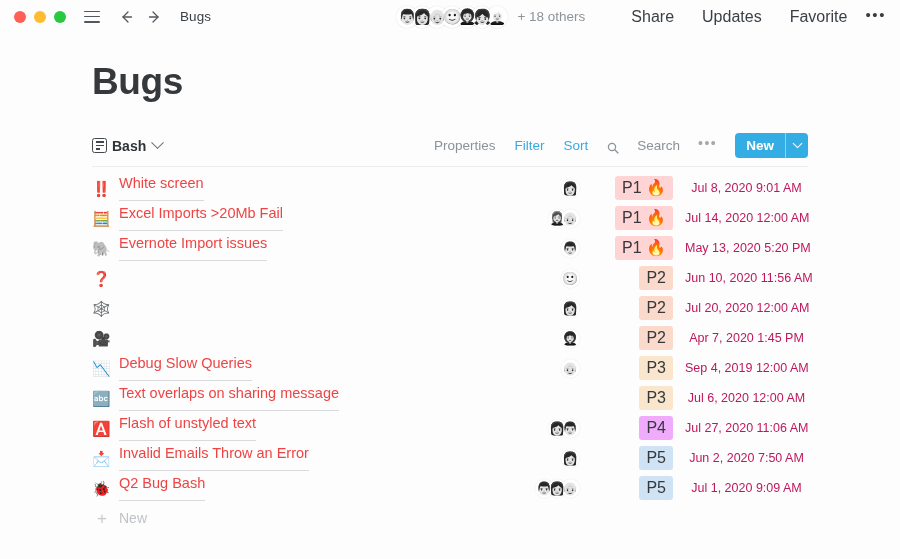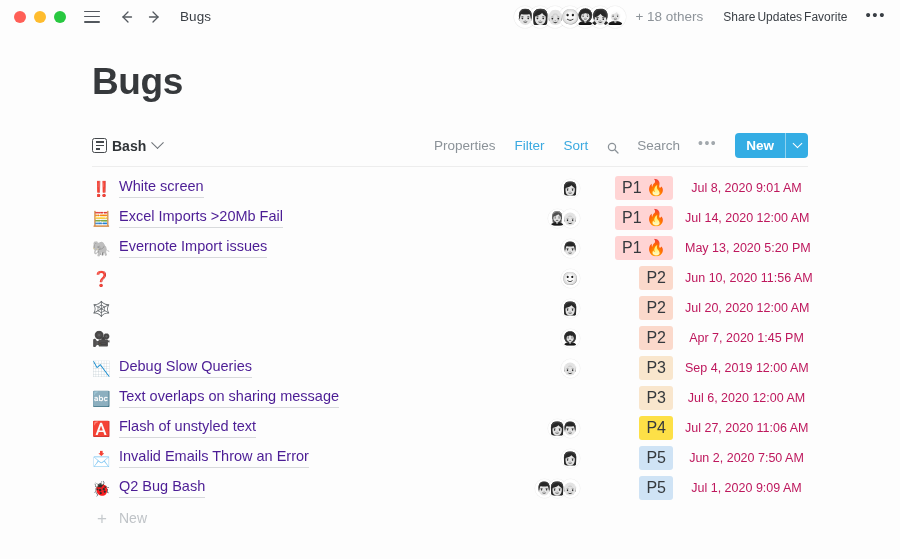--- a/index.html
+++ b/index.html
@@ -67,21 +67,21 @@
     display: flex; align-items: center; justify-content: center;
     font-size: 15px; line-height: 1;
     box-shadow: 0 0 0 .5px rgba(0,0,0,.06);
   }
   .av:first-child { margin-left: 0; }
   .av span { transform: translateY(0px); filter: grayscale(1) contrast(1.35); }
   .others {
     font-size: 13.5px; color: #8d9399; margin-right: 18px; white-space: nowrap;
   }
   .tb-link {
-    font-size: 12px; color: #3a3f45; margin-left: 2px;
+    font-size: 16px; color: #3a3f45; margin-left: 28px;
     cursor: pointer; white-space: nowrap;
   }
   .tb-dots {
     margin-left: 18px; color: #3a3f45; font-size: 15px;
     letter-spacing: 1.6px; cursor: pointer; line-height: 1;
     transform: translateY(-2px);
   }
 
   
   .page {
@@ -168,23 +168,23 @@
     display: flex; align-items: center;
     position: relative;
   }
   .row-icon {
     width: 20px; text-align: center; font-size: 15px; line-height: 1;
     flex: 0 0 20px; margin-right: 7px;
     display: flex; align-items: center; justify-content: center;
   }
   .row-title {
     font-size: 14.5px;
-    color: #4c1d95;
+    color: #ef4444;
     border-bottom: 1px solid #d8dadc;
-    padding-bottom: 3px;
+    padding-bottom: 9px;
     cursor: pointer;
     white-space: nowrap;
   }
   .row-right {
     margin-left: auto;
     display: flex; align-items: center;
   }
   .row-avs { display: flex; align-items: center; justify-content: flex-end; }
   .row-avs .av { width: 19px; height: 19px; font-size: 13px; margin-left: -6px; }
   .row-avs .av:first-child { margin-left: 0; }
@@ -450,21 +450,21 @@
           <div class="row-right">
             <div class="row-avs">
               <div class="av">
                 <span>👩</span>
               </div>
               <div class="av">
                 <span>👨</span>
               </div>
             </div>
             <div class="tagcell">
-              <span class="tag" style="background: #fde047;">P4</span>
+              <span class="tag" style="background: #f0abfc;">P4</span>
             </div>
             <div class="date">Jul 27, 2020 11:06 AM</div>
           </div>
         </div>
         <div class="row">
           <div class="row-icon">📩</div>
           <div class="row-title">Invalid Emails Throw an Error</div>
           <div class="row-right">
             <div class="row-avs">
               <div class="av">

